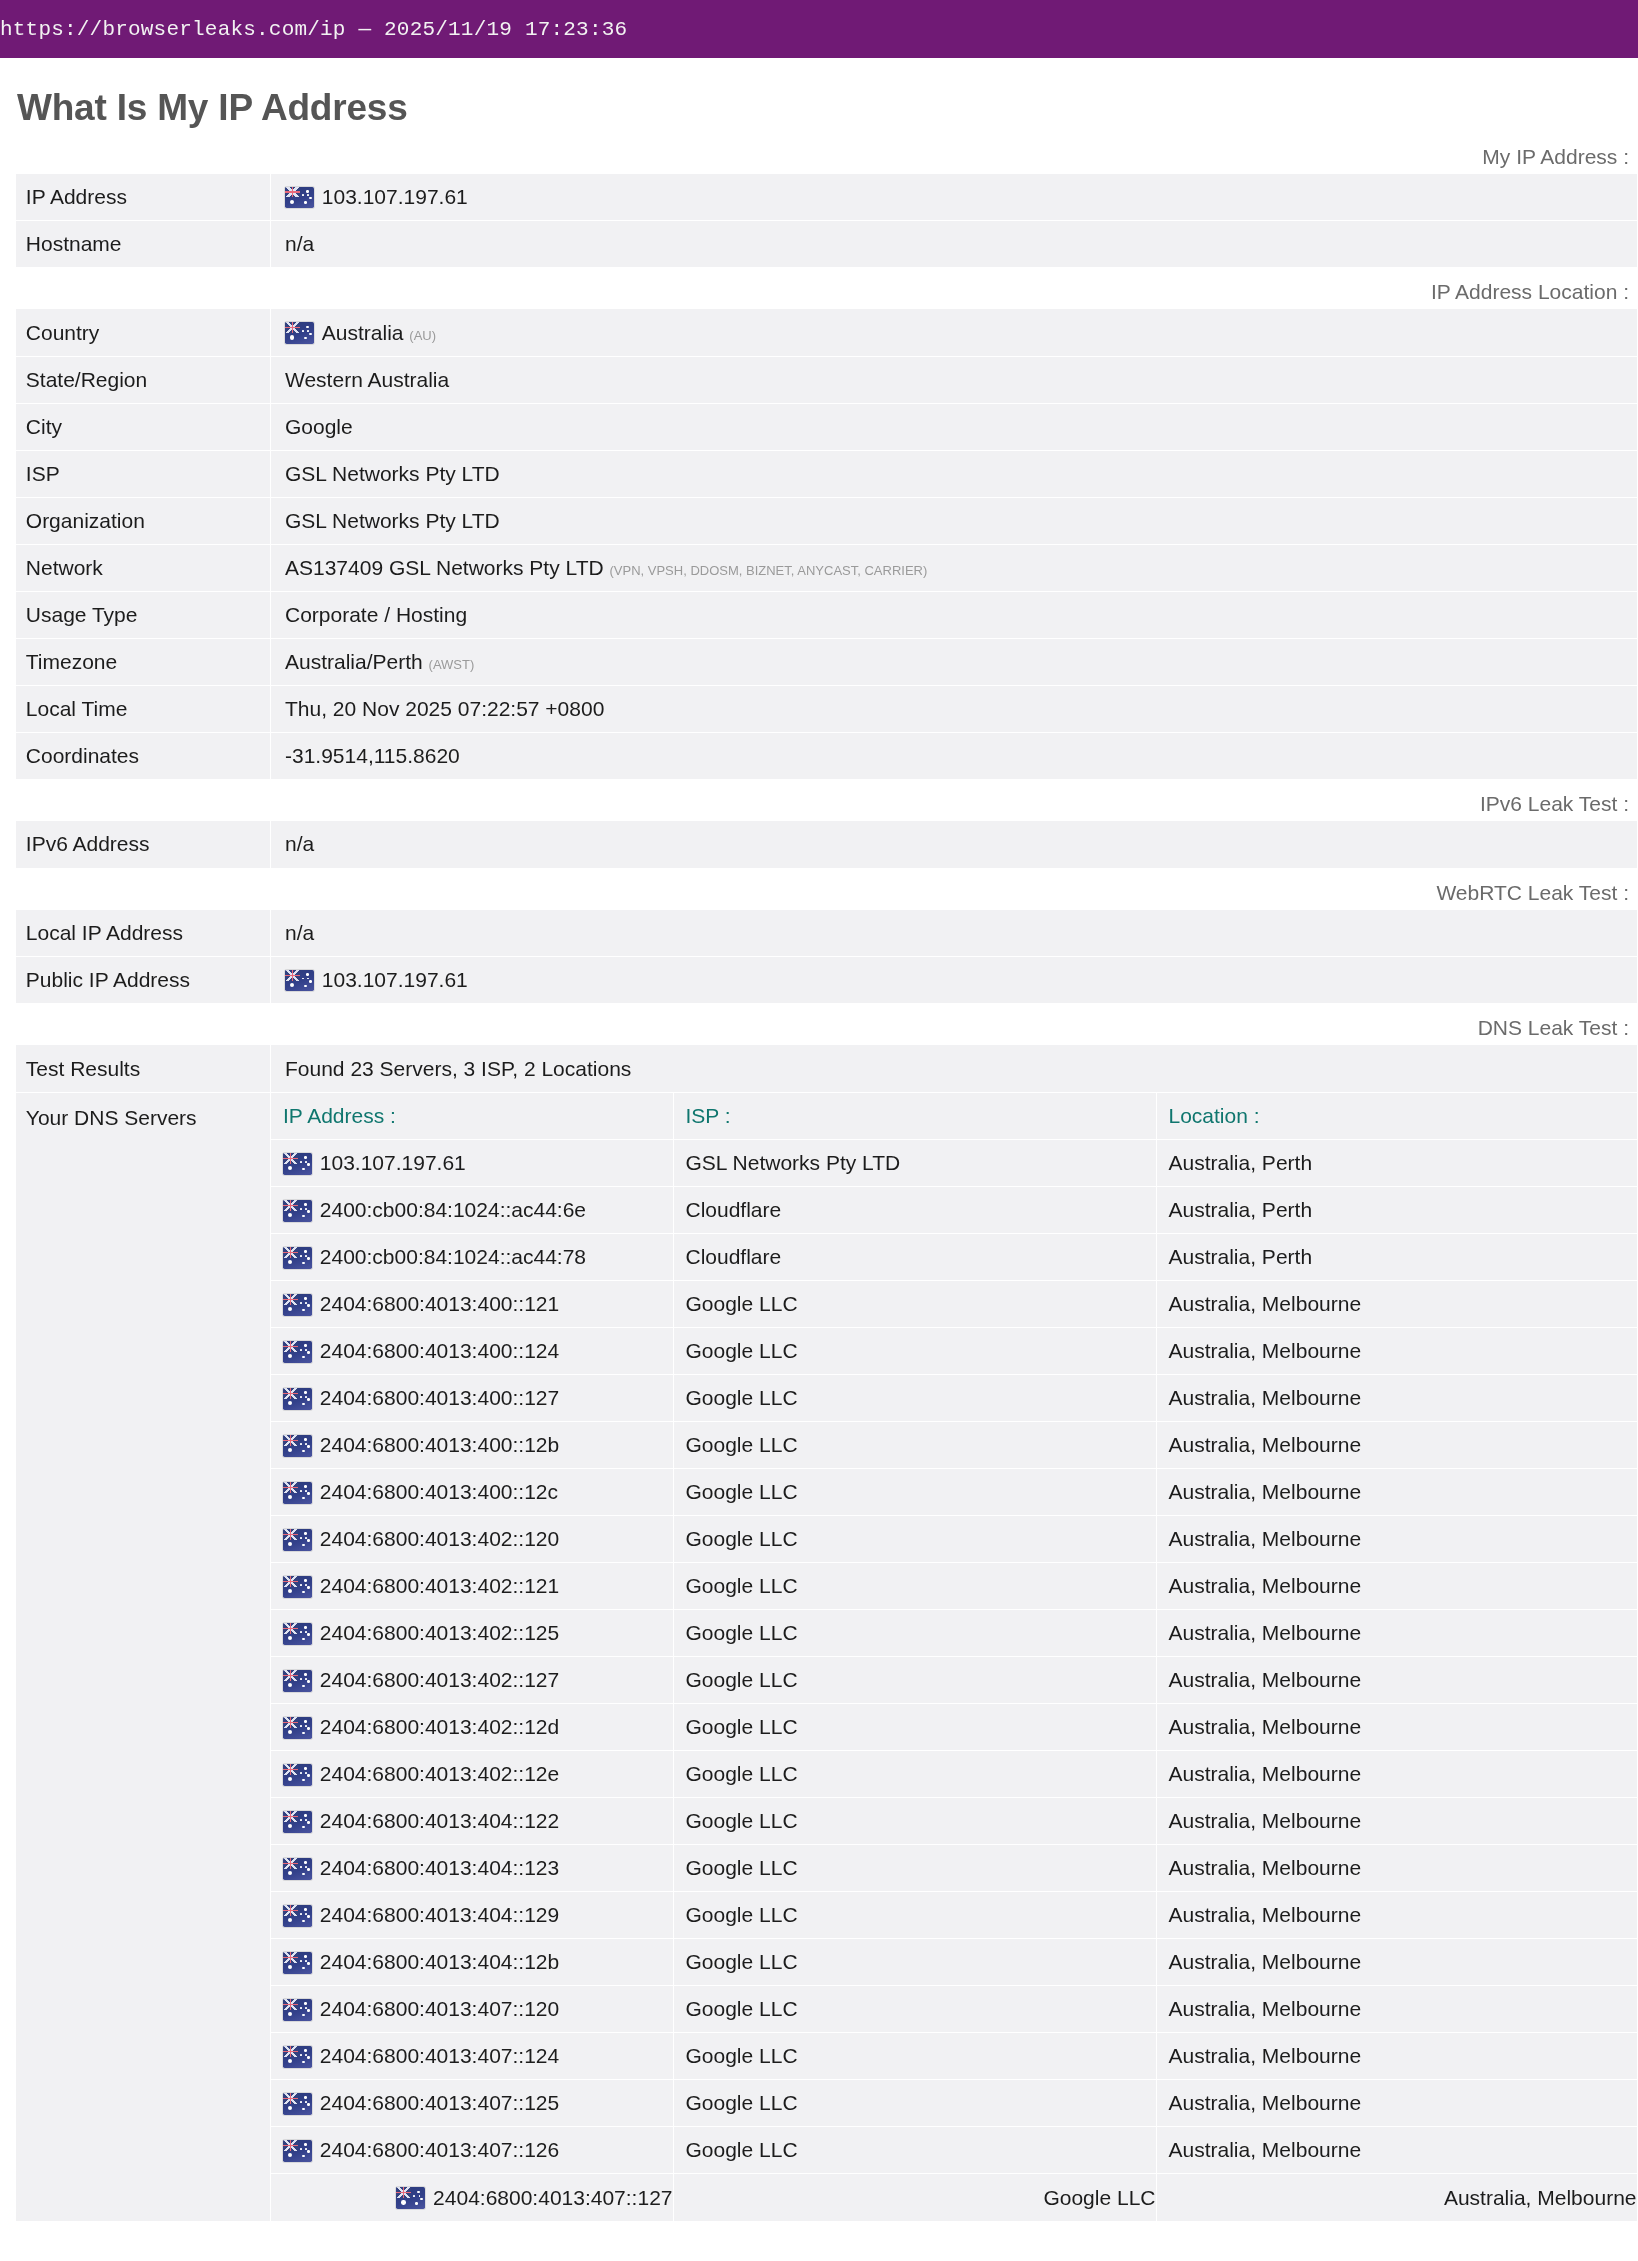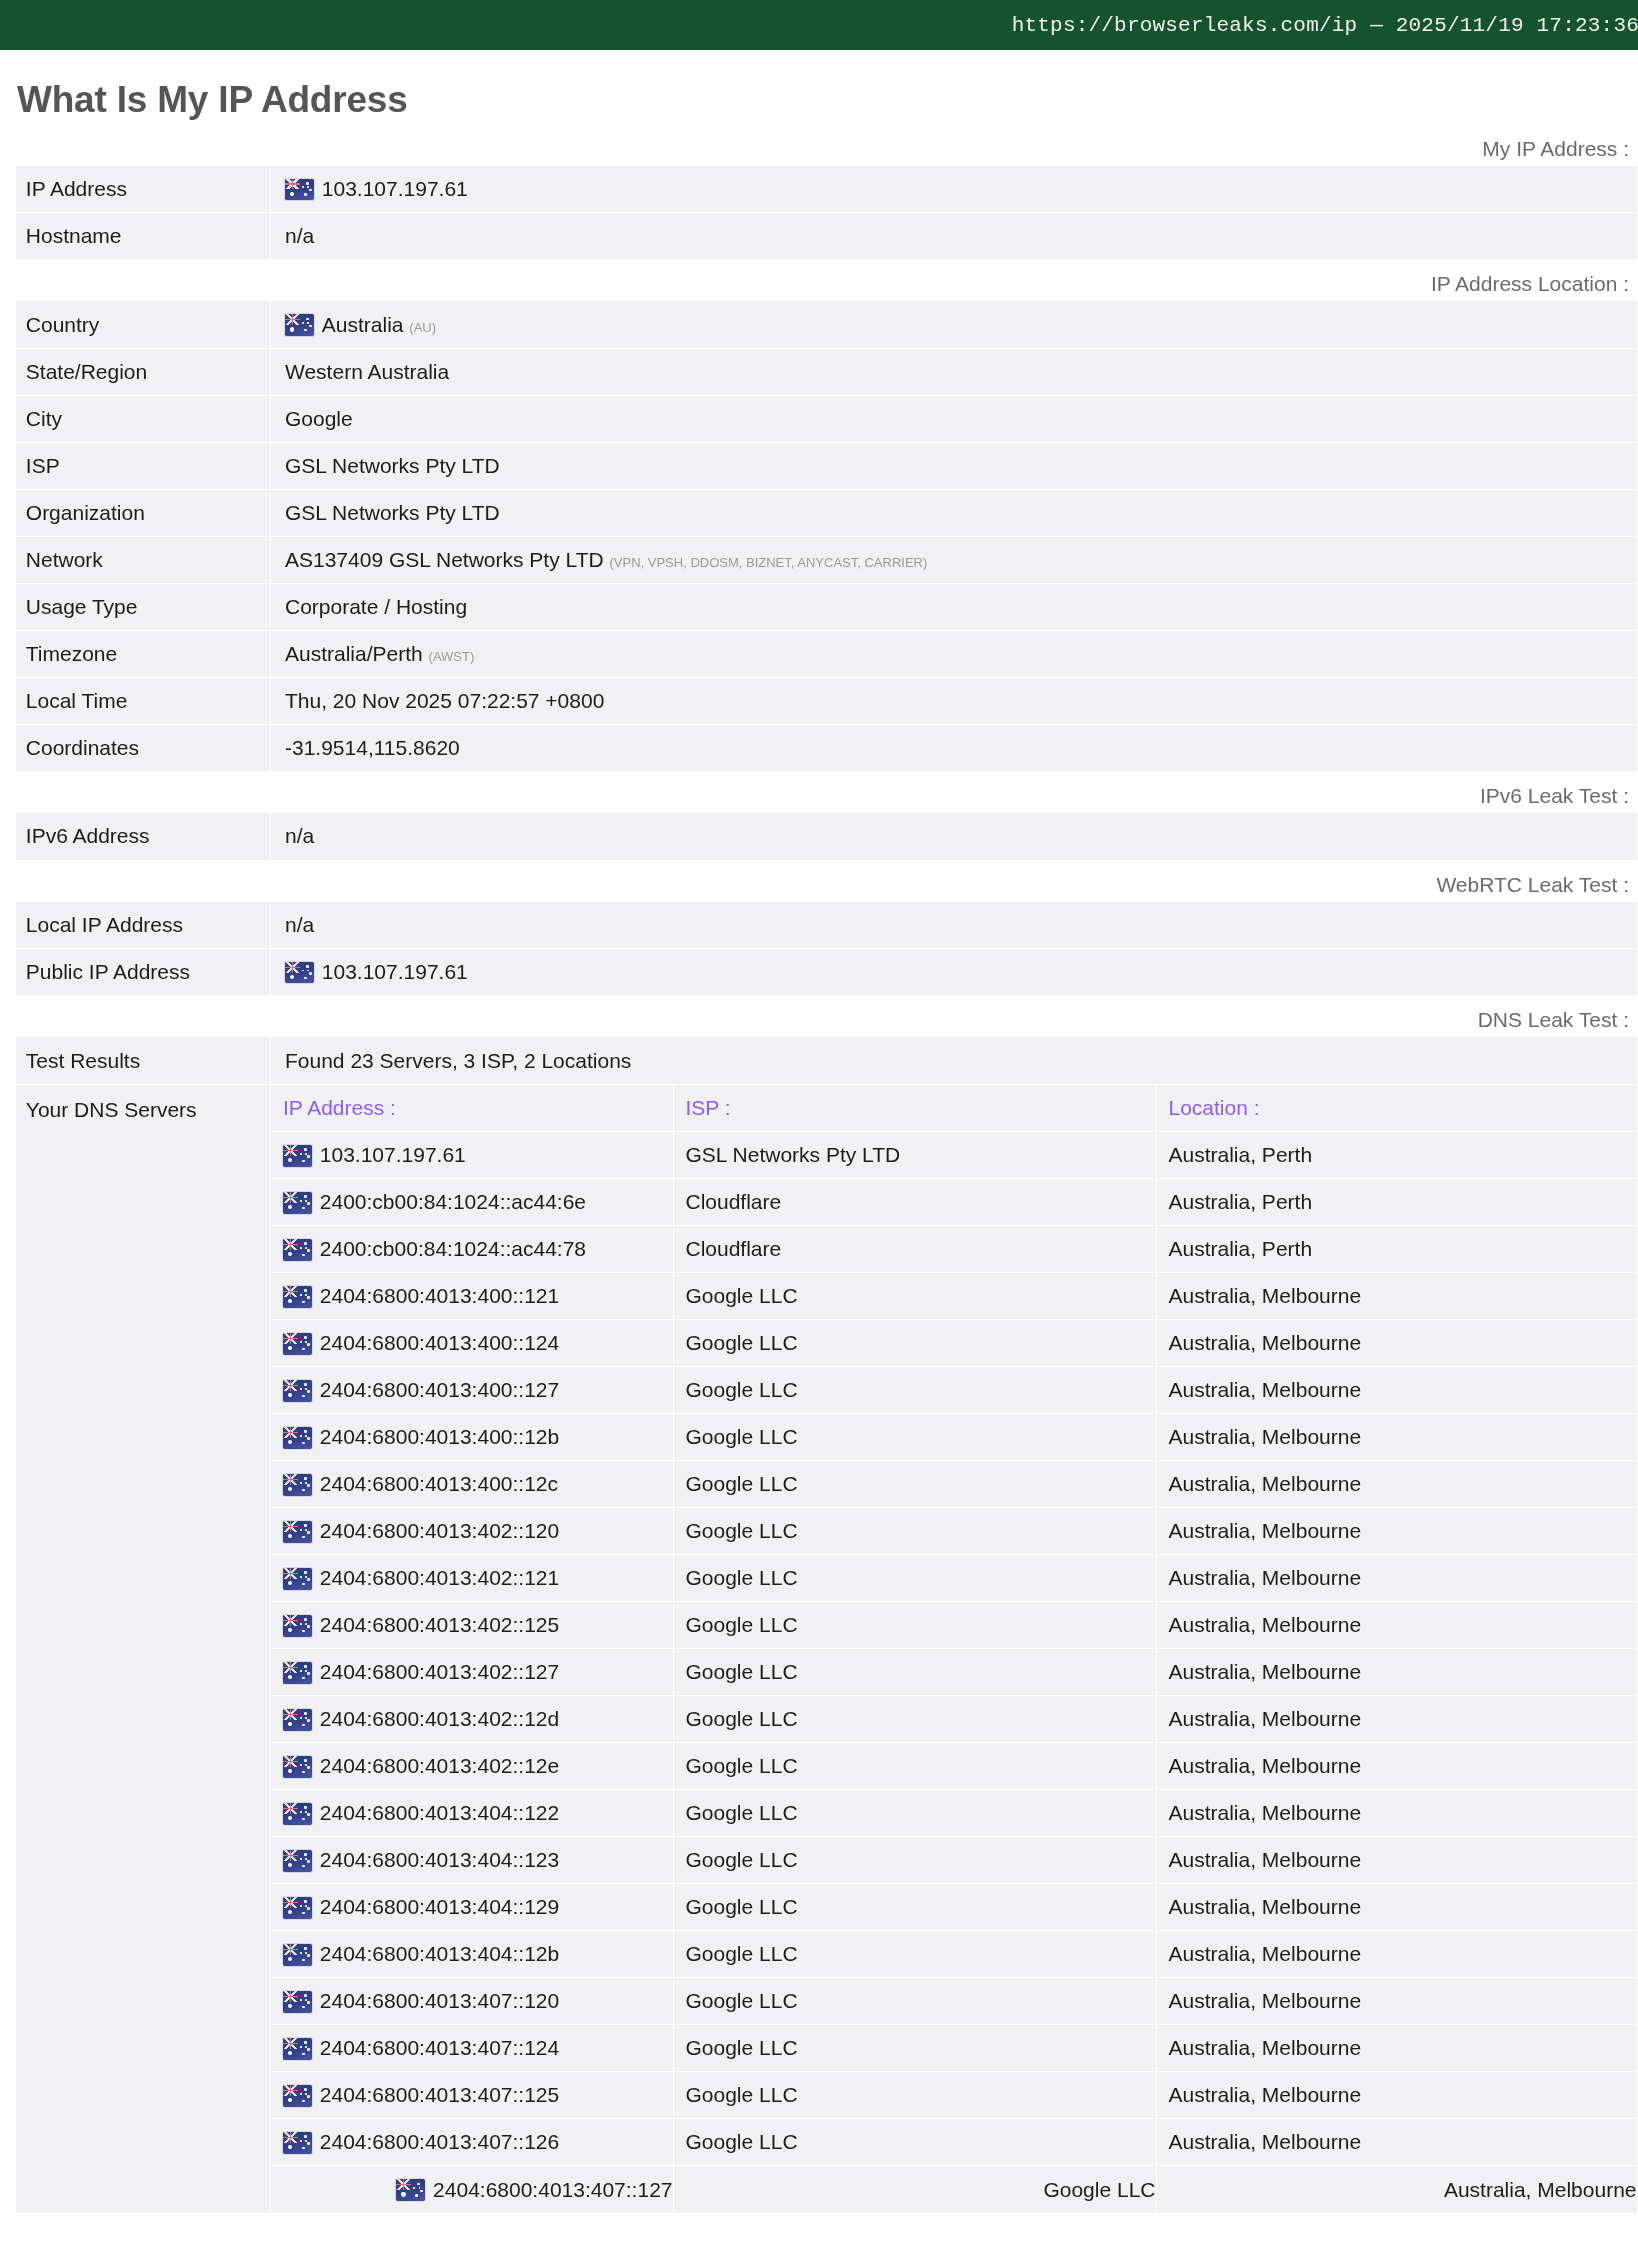--- a/index.html
+++ b/index.html
@@ -9,26 +9,26 @@
     width: 1639px;
   }
   body {
     font-family: "Liberation Sans", sans-serif;
     color: #1c1c1c;
     -webkit-font-smoothing: antialiased;
   }
 
   
   .urlbar {
-    background: #14532d;
+    background: #701a75;
     color: #f2f2f2;
-    height: 50px;
+    height: 58px;
     display: flex;
     align-items: center;
-    justify-content: flex-end;
+    justify-content: flex-start;
     font-family: "Liberation Mono", "DejaVu Sans Mono", monospace;
     font-size: 21px;
     letter-spacing: 0.2px;
     white-space: pre;
   }
 
   
   .page { padding: 0 10px 0 0; }
 
   h1.page-title {
@@ -129,21 +129,21 @@
     background: #f1f1f3;
     border-bottom: 1.7px solid #ffffff;
     border-right: 1.7px solid #ffffff;
     font-size: 21px;
     font-weight: 400;
     text-align: left;
     padding: 7.8px 0 7.8px 12px;
     height: 47px;
     vertical-align: middle;
   }
-  table.dns th { color: #8b5cf6; }
+  table.dns th { color: #0f766e; }
   table.dns td:last-child, table.dns th:last-child { border-right: none; }
   table.dns tr:last-child td { border-bottom: none; text-align: right; }
   .col-ip  { width: 402px; }
   .col-isp { width: 483px; }
 </style>
 </head>
 <body>
 
 <div class="urlbar">
   <span>https://browserleaks.com/ip — 2025/11/19 17:23:36</span>

